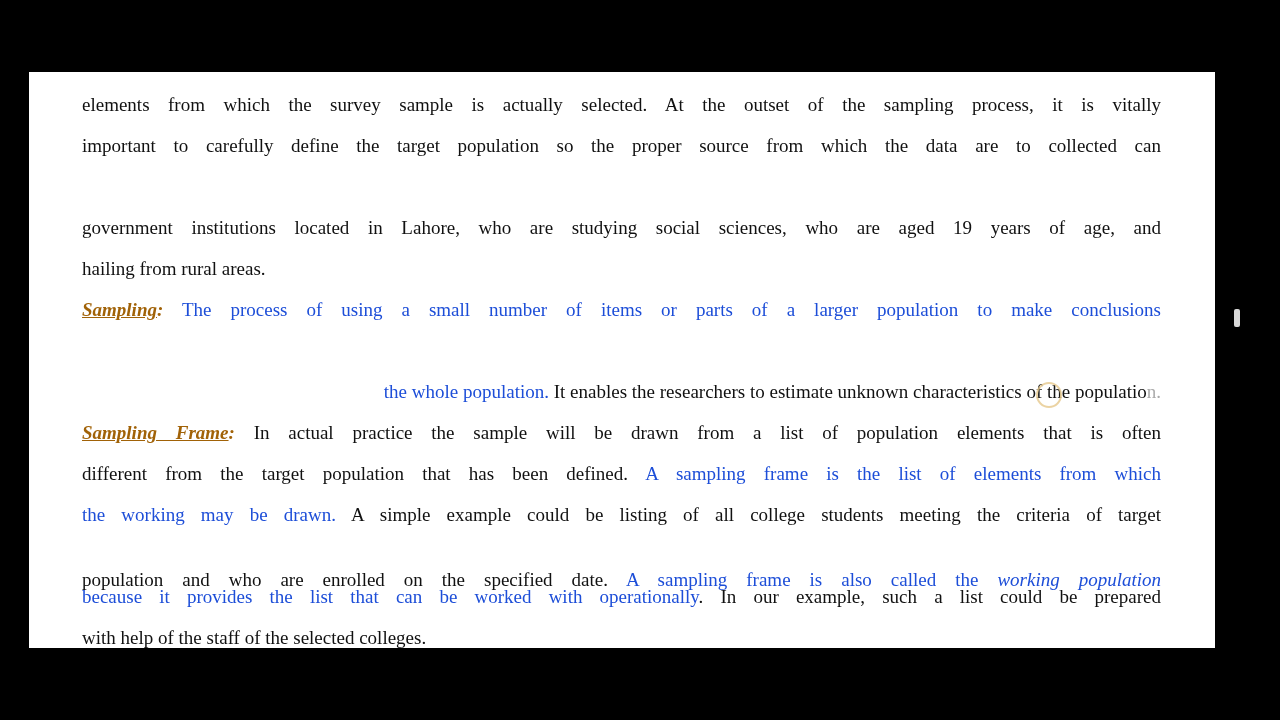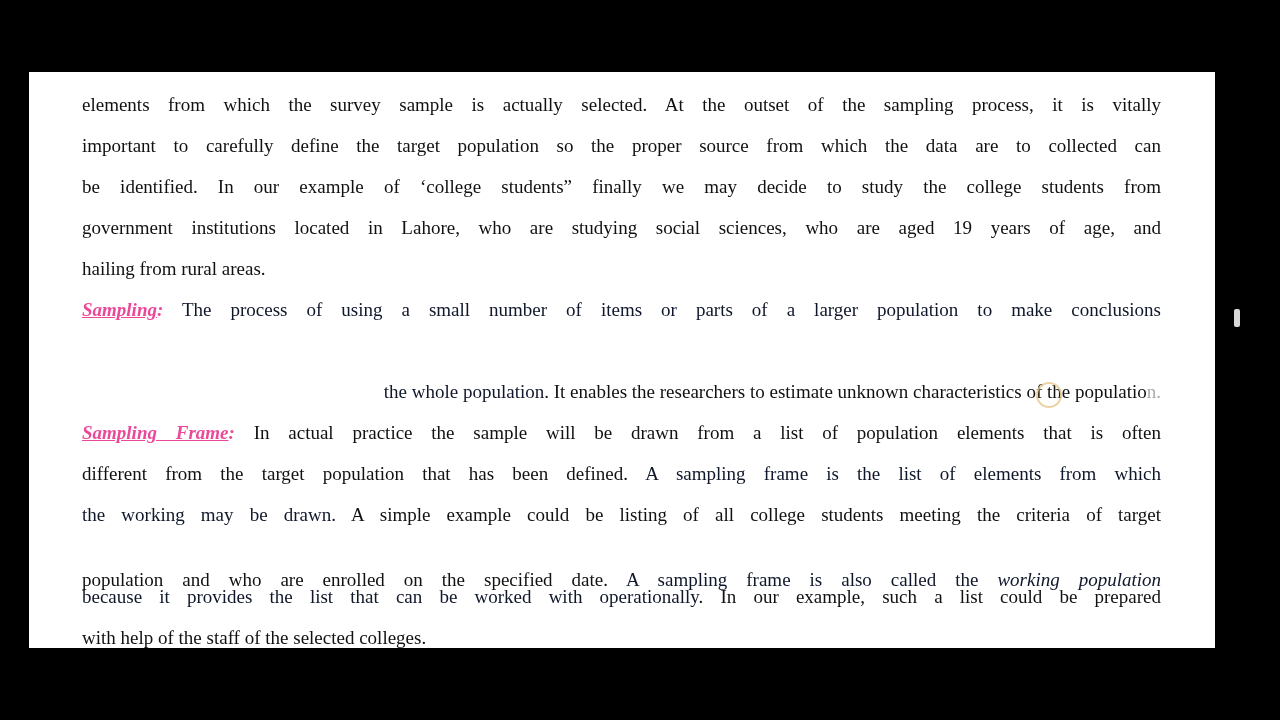--- a/index.html
+++ b/index.html
@@ -1,38 +1,37 @@
 <!DOCTYPE html>
 <html><head>
 <meta charset="utf-8">
 <style>
   html, body { margin:0; padding:0; background:#000; }
   body { width:1280px; height:720px; position:relative; overflow:hidden; font-family:"Liberation Serif","DejaVu Serif",serif; }
   .page { position:absolute; left:29px; top:72px; width:1186px; height:576px; background:#fff; overflow:hidden; }
   .line { position:absolute; left:53px; width:1079px; font-size:19px; color:#111; white-space:nowrap; line-height:24px; }
   .just { text-align:justify; text-align-last:justify; }
-  .red { color:#0f172a; }
-  .term { font-weight:bold; font-style:italic; text-decoration:underline; color:#ec4899; }
+  .red { color:#1d4ed8; }
+  .term { font-weight:bold; font-style:italic; text-decoration:underline; color:#a16207; }
   .it { font-style:italic; }
   .scroll-thumb { position:absolute; left:1234px; top:309px; width:6px; height:18px; background:#d8d8d8; border-radius:2px; }
   .cursor-ring { position:absolute; left:1036px; top:382px; width:26px; height:26px; border-radius:50%; border:2px solid rgba(230,200,140,0.8); box-sizing:border-box; }
   .faded { color:#aaa; }
 </style>
 </head>
 <body>
 
 <div class="page">
 
   <div class="line" style="top:-14px;">
     <span style="margin-left:220px">&nbsp;</span>
   </div>
 
   <div class="line just" style="top:21px;">elements from which the survey sample is actually selected. At the outset of the sampling process, it is vitally</div>
   <div class="line just" style="top:62px;">important to carefully define the target population so the proper source from which the data are to collected can</div>
-  <div class="line just" style="top:103px;">be identified. In our example of ‘college students” finally we may decide to study the college students from</div>
   <div class="line just" style="top:144px;">government institutions located in Lahore, who are studying social sciences, who are aged 19 years of age, and</div>
   <div class="line" style="top:185px;">hailing from rural areas.</div>
 
   <div class="line just" style="top:226px;">
     <span class="term">Sampling</span><span class="term" style="text-decoration:none">:</span>
     <span class="red">The process of using a small number of items or parts of a larger population to make conclusions</span>
   </div>
   <div class="line" style="top:308px;text-align:right;">
     <span class="red">the whole population.</span><span> It enables the researchers to estimate unknown characteristics of the populatio</span><span class="faded">n.</span>
   </div>

